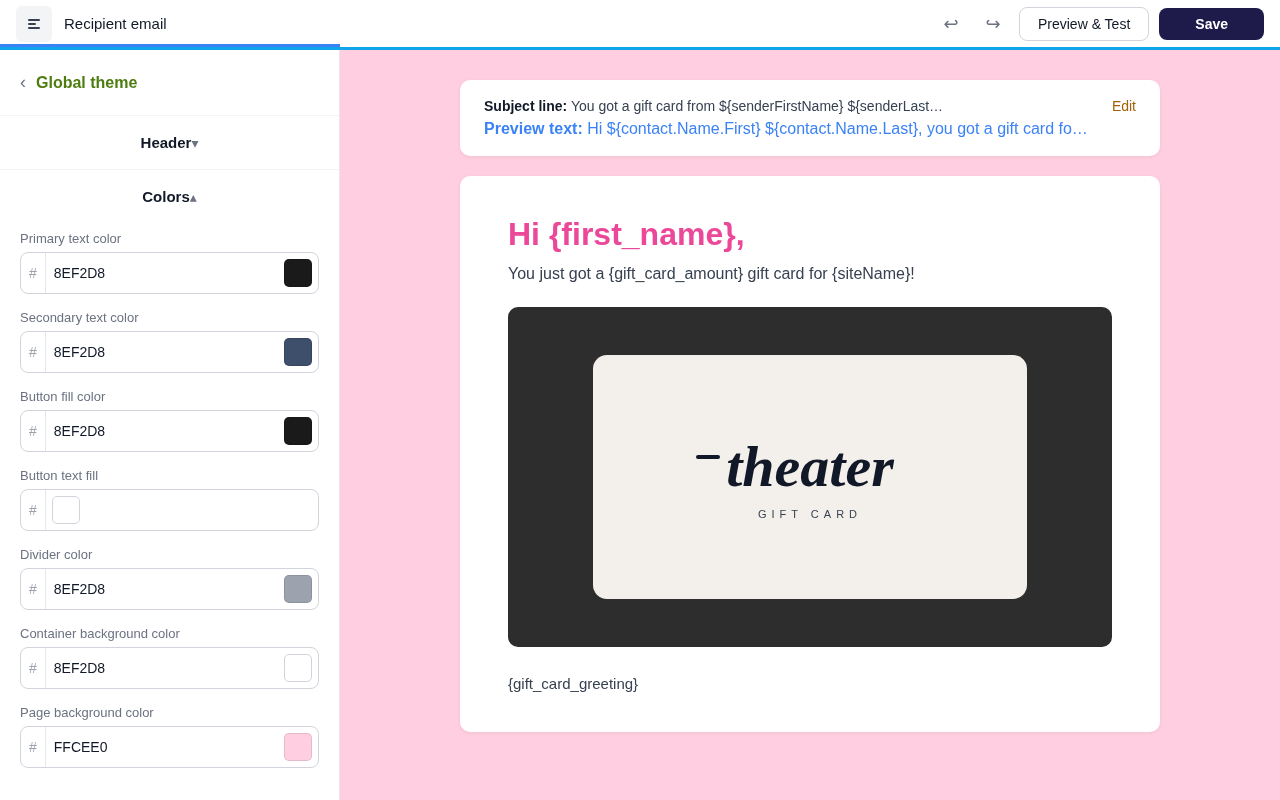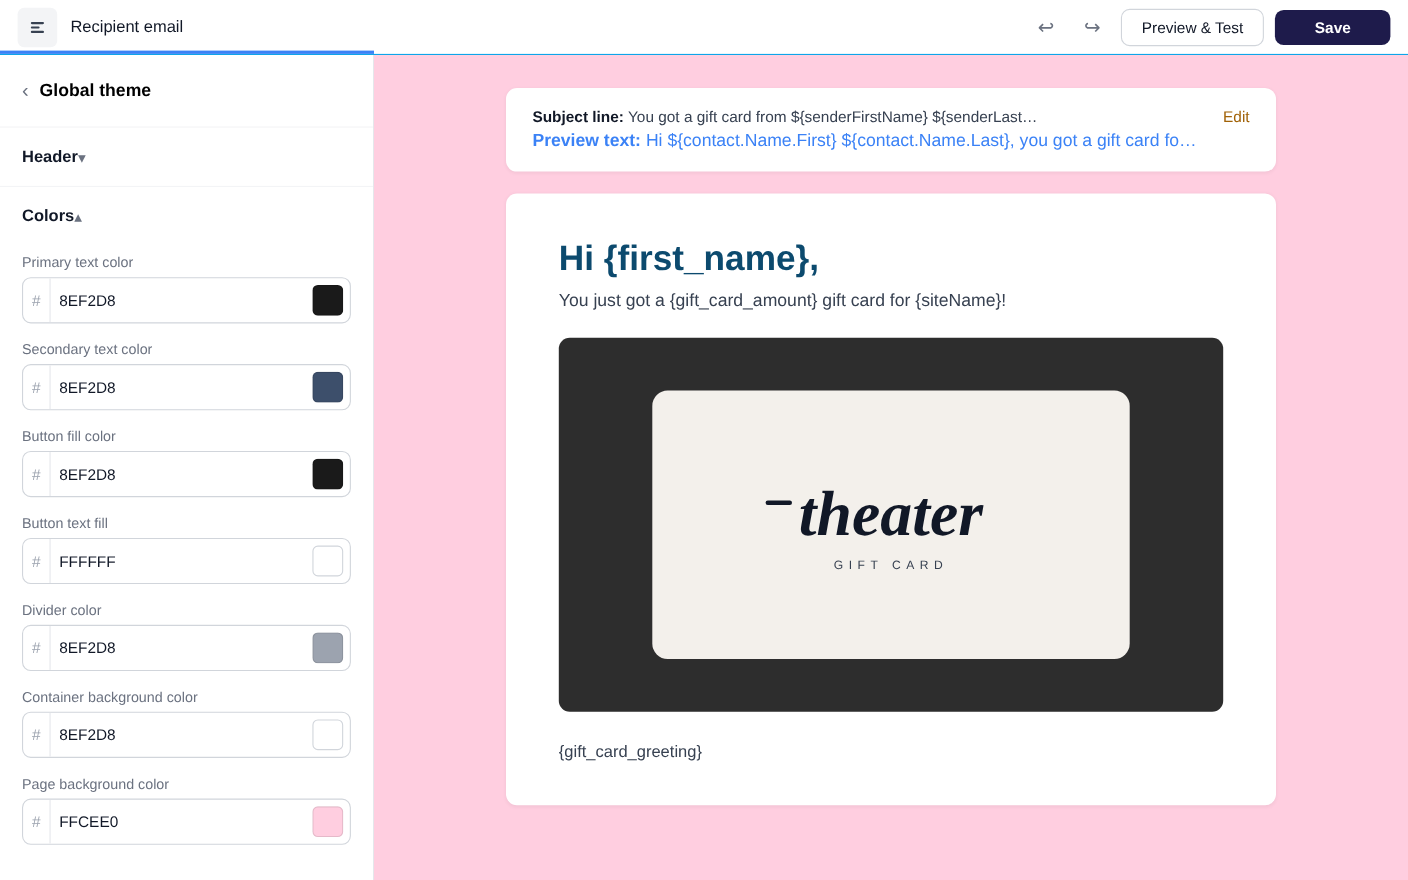--- a/index.html
+++ b/index.html
@@ -2,21 +2,21 @@
 <html><head>
   <meta charset="utf-8">
   <style>
     * { box-sizing: border-box; margin: 0; padding: 0; }
     body { font-family: -apple-system, BlinkMacSystemFont, 'Segoe UI', sans-serif; width: 1280px; height: 800px; overflow: hidden; display: flex; flex-direction: column; }
 
     
     .topbar {
       height: 50px;
       background: #fff;
-      border-bottom: 1px solid #0ea5e9;
+      border-bottom: 3px solid #0ea5e9;
       display: flex;
       align-items: center;
       padding: 0 16px;
       gap: 12px;
       flex-shrink: 0;
       position: relative;
     }
     .topbar-back-btn {
       width: 36px; height: 36px;
       background: #f3f4f6;
@@ -105,31 +105,31 @@
       background: none;
       border: none;
       cursor: pointer;
       font-size: 18px;
       color: #6b7280;
       display: flex; align-items: center;
     }
     .sidebar-header-title {
       font-size: 16px;
       font-weight: 600;
-      color: #000000;
+      color: #4d7c0f;
     }
 
     
     .accordion-section {
       border-bottom: 1px solid #f3f4f6;
     }
     .accordion-header {
       display: flex;
       align-items: center;
-      justify-content: flex-start;
+      justify-content: center;
       padding: 18px 20px;
       cursor: pointer;
       user-select: none;
     }
     .accordion-header-title {
       font-size: 15px;
       font-weight: 600;
       color: #111827;
     }
     .chevron {
@@ -238,21 +238,21 @@
       background: #fff;
       border-radius: 10px;
       width: 100%;
       max-width: 700px;
       padding: 40px 48px 40px;
       box-shadow: 0 1px 4px rgba(0,0,0,0.06);
     }
     .email-greeting {
       font-size: 32px;
       font-weight: 700;
-      color: #0c4a6e;
+      color: #ec4899;
       margin-bottom: 12px;
     }
     .email-subtext {
       font-size: 16px;
       color: #374151;
       margin-bottom: 24px;
     }
     .gift-card-image {
       width: 100%;
       background: #2d2d2d;
@@ -349,21 +349,20 @@
             <span class="color-hash">#</span>
             <input class="color-text-input" type="text" value="8EF2D8" style="">
             <div class="color-swatch" style="background:#1a1a1a;"></div>
           </div>
         </div>
 
         <div class="color-field">
           <div class="color-label">Button text fill</div>
           <div class="color-input-row">
             <span class="color-hash">#</span>
-            <input class="color-text-input" type="text" value="FFFFFF" style="">
             <div class="color-swatch" style="background:#ffffff; border:1.5px solid #d1d5db;"></div>
           </div>
         </div>
 
         <div class="color-field">
           <div class="color-label">Divider color</div>
           <div class="color-input-row">
             <span class="color-hash">#</span>
             <input class="color-text-input" type="text" value="8EF2D8" style="">
             <div class="color-swatch" style="background:#9ca3af;"></div>

